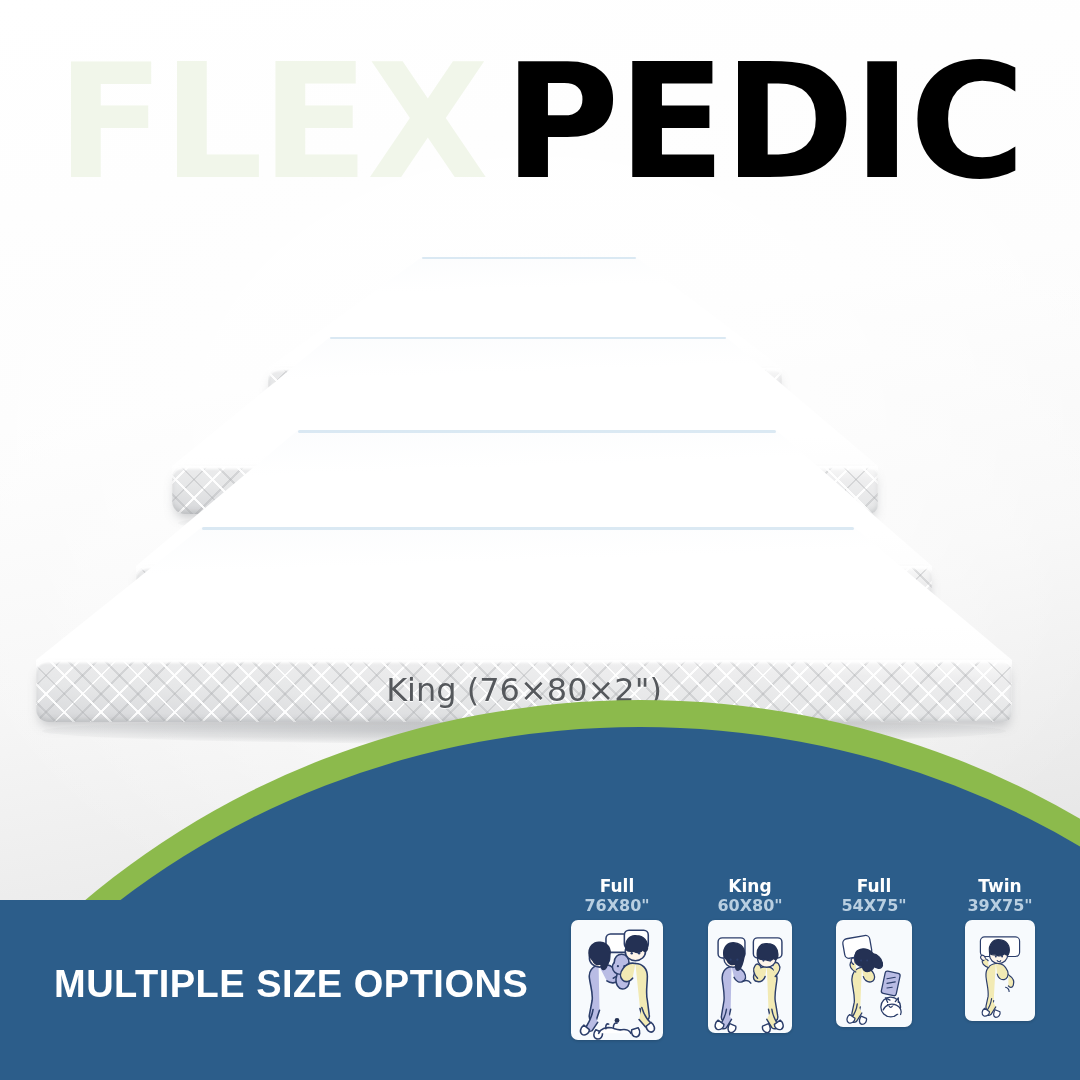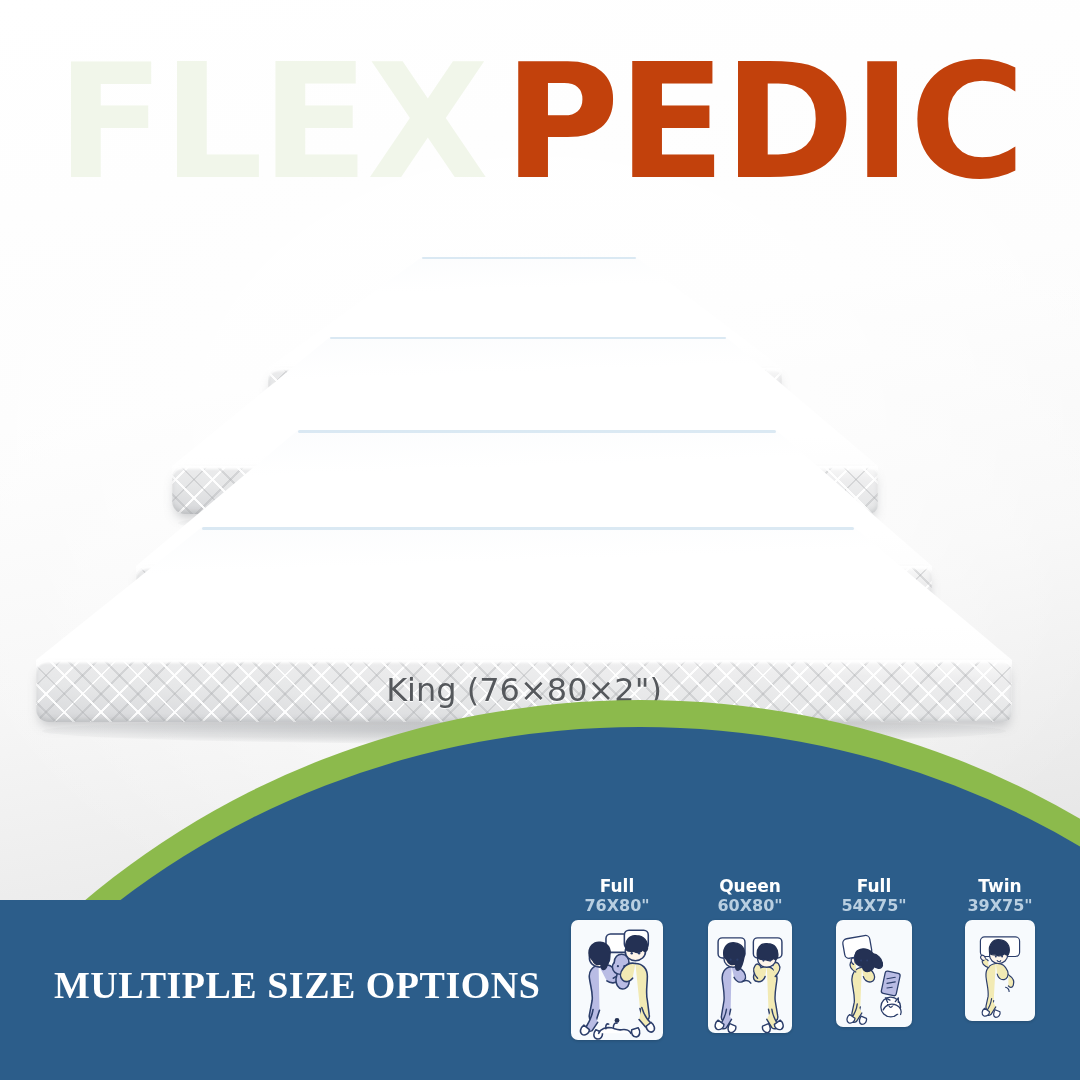--- a/index.html
+++ b/index.html
@@ -29,21 +29,21 @@
     text-align:center;
     font-family:"DejaVu Sans", sans-serif;
     font-weight:bold;
     font-size:158px;
     line-height:168px;
     letter-spacing:-2px;
     white-space:nowrap;
     user-select:none;
   }
   .logo .flex  { color:#f1f6ea; }
-  .logo .pedic { color:#c2410c;margin-left:17px; }
+  .logo .pedic { color:#000000;margin-left:17px; }
 
   
   #stack { position:absolute; left:0; top:0; width:1080px; height:780px; }
   .mattress { position:absolute; }
 
   
   .mtop {
     position:absolute; left:0; top:0; width:100%;
     background:linear-gradient(178deg,#fbfcfd 0%,#ffffff 28%,#ffffff 72%,#fdfdfd 100%);
   }
@@ -100,21 +100,21 @@
   .arc-blue  {
     background:#2c5d8a;
     left:-182px; top:727px; width:1644px; height:1240px;
   }
   .band-fill { position:absolute; left:0; right:0; bottom:0; background:#2c5d8a; height:180px; }
 
   
   .headline {
     position:absolute; left:54px; top:963px;
     color:#ffffff;
-    font-family:Liberation Serif, serif;
+    font-family:Liberation Sans, sans-serif;
     font-weight:bold;
     font-size:38px;
     letter-spacing:.5px;
     white-space:nowrap;
   }
   #cards { position:absolute; left:556px; top:876px; width:504px; height:180px; }
   .card { position:absolute; top:0; }
   .card-name {
     text-align:center; color:#ffffff;
     font-family:"DejaVu Sans", sans-serif;
@@ -226,21 +226,21 @@
     <circle cx="74" cy="35" r="1.3" fill="#2c3e6b" stroke="none"></circle>
     <circle cx="50" cy="108" r="2.6" fill="#243154" stroke="none"></circle>
     <path d="M30 122c2-5 8-7 14-6 4 1 7 3 11 2 5-1 9 1 10 4" fill="#fff"></path>
     <path d="M38 117c-1-4 1-6 3-5"></path>
     <path d="M46 116c0-4 2-6 4-5"></path>
   </g>
           </svg>
         </div>
       </div>
       <div class="card" style="left: 138px; width: 112px;">
-        <div class="card-name">Queen</div>
+        <div class="card-name">King</div>
         <div class="card-dim">60X80"</div>
         <div class="card-art" style="width: 84px; height: 113px;">
           <svg viewBox="0 0 100 128" xmlns="http://www.w3.org/2000/svg">
             <g fill="none" stroke="#2c3e6b" stroke-width="1.7" stroke-linecap="round" stroke-linejoin="round">
     <rect x="12" y="18" width="32" height="24" rx="5" fill="#fff"></rect>
     <rect x="54" y="18" width="34" height="24" rx="5" fill="#fff"></rect>
     <path d="M28 52c-8 1-12 8-11 16 1 9 3 17 2 25l-3 18c-1 5 4 8 8 6l3-14" fill="#b9bce4"></path>
     <path d="M22 103c-1 8-4 13-7 18-2 4 3 7 7 4l6-10" fill="#b9bce4"></path>
     <path d="M12 116c-4 3-5 9-1 11 4 1 8-2 8-6z" fill="#fff"></path>
     <path d="M26 120c-3 4-3 10 1 11 4 0 7-4 6-8z" fill="#fff"></path>

